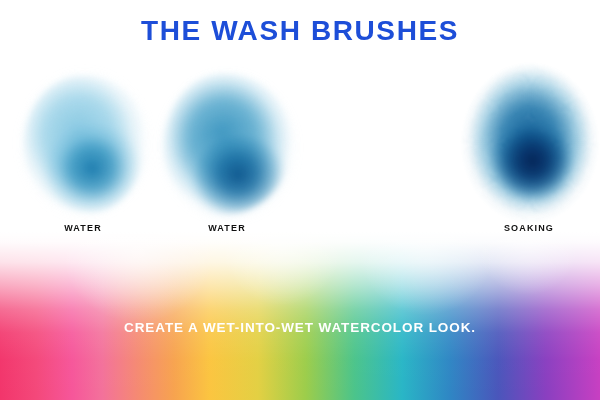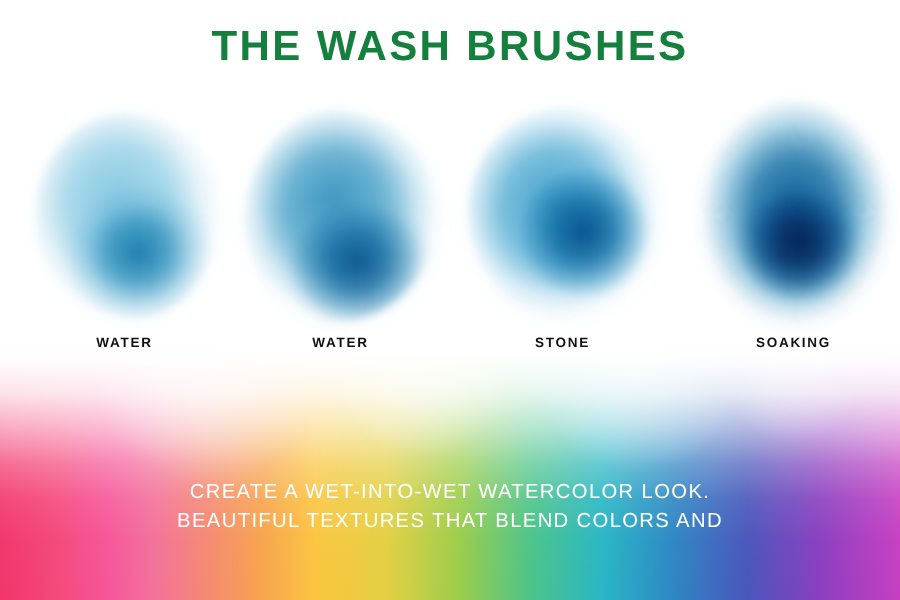--- a/index.html
+++ b/index.html
@@ -26,21 +26,21 @@
   
   .title {
     position: absolute;
     top: 14px;
     left: 0;
     width: 600px;
     text-align: center;
     font-size: 28px;
     font-weight: bold;
     letter-spacing: 1.6px;
-    color: #15803d;
+    color: #1d4ed8;
     line-height: 34px;
     white-space: nowrap;
   }
 
   
   .brush-row {
     position: absolute;
     top: 62px;
     left: 0;
     width: 550px;
@@ -213,21 +213,21 @@
   
   .tagline {
     position: absolute;
     left: 0;
     top: 318px;
     width: 600px;
     z-index: 5;
     text-align: center;
     color: #ffffff;
     font-size: 13.5px;
-    font-weight: normal;
+    font-weight: bold;
     letter-spacing: 0.9px;
     line-height: 19px;
     text-transform: uppercase;
   }
   .tagline div { white-space: nowrap; }
 </style>
 </head>
 <body>
 
 <div id="poster">
@@ -251,46 +251,35 @@
       <div class="blob-wrap">
         <div class="blob b1-edge"></div>
         <div class="blob b1-main"></div>
       </div>
       <div class="brush-label">
         <div>WATER</div>
         <div>WASH</div>
       </div>
     </div>
 
-    <div class="brush-cell c2">
-      <div class="blob-wrap">
-        <div class="blob b2-edge"></div>
-        <div class="blob grain b2-main"></div>
-      </div>
-      <div class="brush-label">
-        <div>STONE</div>
-        <div>WASH</div>
-      </div>
-    </div>
 
     <div class="brush-cell c3">
       <div class="blob-wrap">
         <div class="blob b3-edge"></div>
         <div class="blob b3-main"></div>
       </div>
       <div class="brush-label">
         <div>SOAKING</div>
         <div>WASH</div>
       </div>
     </div>
 
   </div>
 
   <div class="rainbow-base"></div>
   <div class="rainbow-fade"></div>
   <div class="rainbow-mottle"></div>
 
   <div class="tagline">
     <div>CREATE A WET-INTO-WET WATERCOLOR LOOK.</div>
-    <div>BEAUTIFUL TEXTURES THAT BLEND COLORS AND</div>
   </div>
 
 </div>
 
 </body></html>

